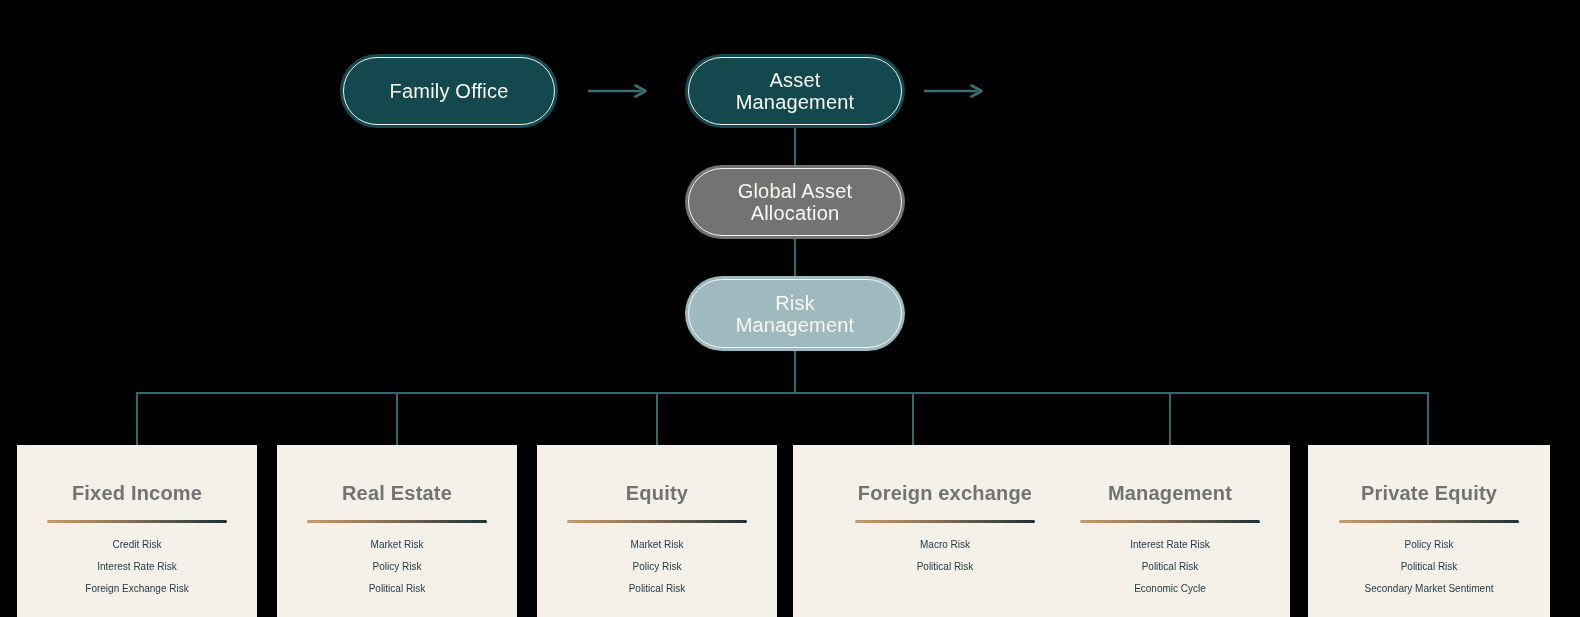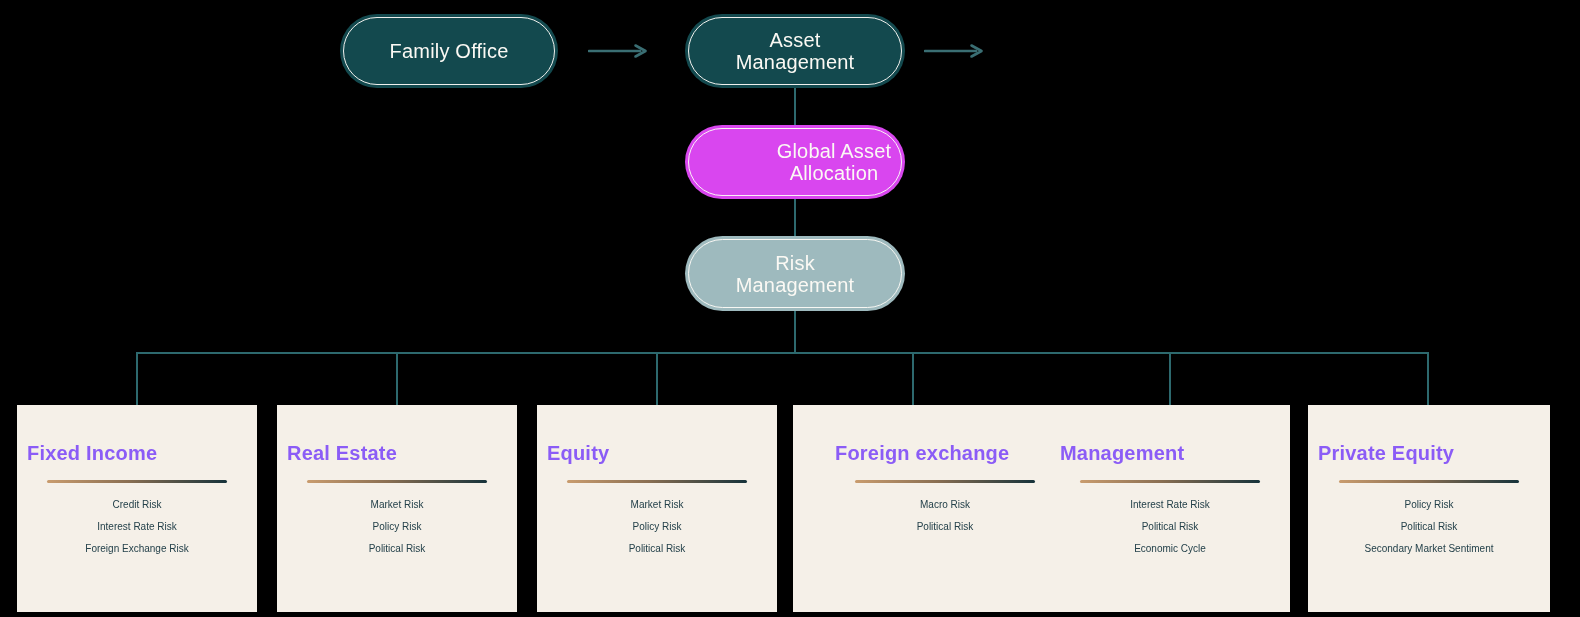--- a/index.html
+++ b/index.html
@@ -10,20 +10,21 @@
     width: 1580px;
     height: 617px;
     background: #000000;
     font-family: "Liberation Sans", sans-serif;
     position: relative;
     overflow: hidden;
   }
   .stage {
     position: absolute;
     inset: 0;
+    margin-top: 40px;
   }
   
   .pill {
     position: absolute;
     border-radius: 40px;
     display: flex;
     align-items: center;
     justify-content: center;
     text-align: center;
     color: #fbf9f4;
@@ -34,21 +35,21 @@
   }
   .pill::after {
     content: "";
     position: absolute;
     inset: 3px;
     border: 1.6px solid rgba(252, 250, 245, 0.95);
     border-radius: 36px;
     pointer-events: none;
   }
   .pill-dark  { background: #13494e; }
-  .pill-tan   { background: #d946ef; justify-content: flex-end; }
+  .pill-tan   { background: #737373; }
   .pill-slate { background: #9ebabe; }
   .pill .lbl  { display: inline-block; }
   .pill.narrow .lbl { max-width: 142px; }
   
   .line {
     position: absolute;
     background: #2d696e;
   }
   .arrow {
     position: absolute;
@@ -56,25 +57,25 @@
   
   .riskbox {
     position: absolute;
     top: 405px;
     width: 240px;
     height: 207px;
     background: #f5f0e8;
   }
   .riskbox h2 {
     margin: 36px 10px 0;
-    text-align: left;
+    text-align: center;
     font-size: 20px;
     line-height: 24px;
     font-weight: 700;
-    color: #8b5cf6;
+    color: #737373;
     letter-spacing: 0.2px;
   }
   .underline {
     width: 180px;
     height: 3px;
     margin: 15px auto 0;
     border-radius: 2px;
     background: linear-gradient(90deg, #c99c6e 0%, #8a6f52 45%, #16323a 100%);
   }
   .items {

